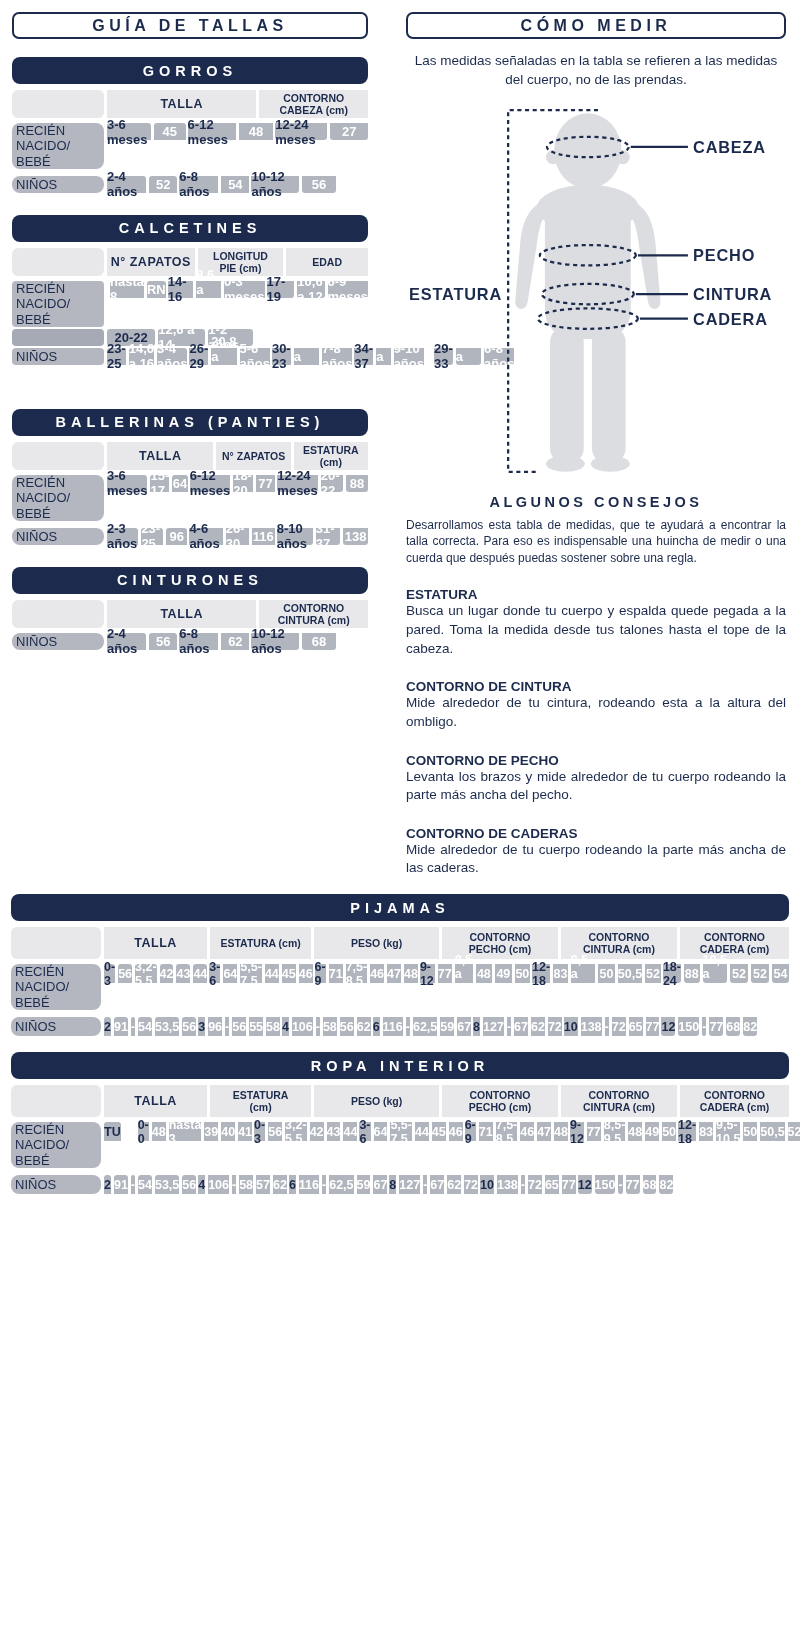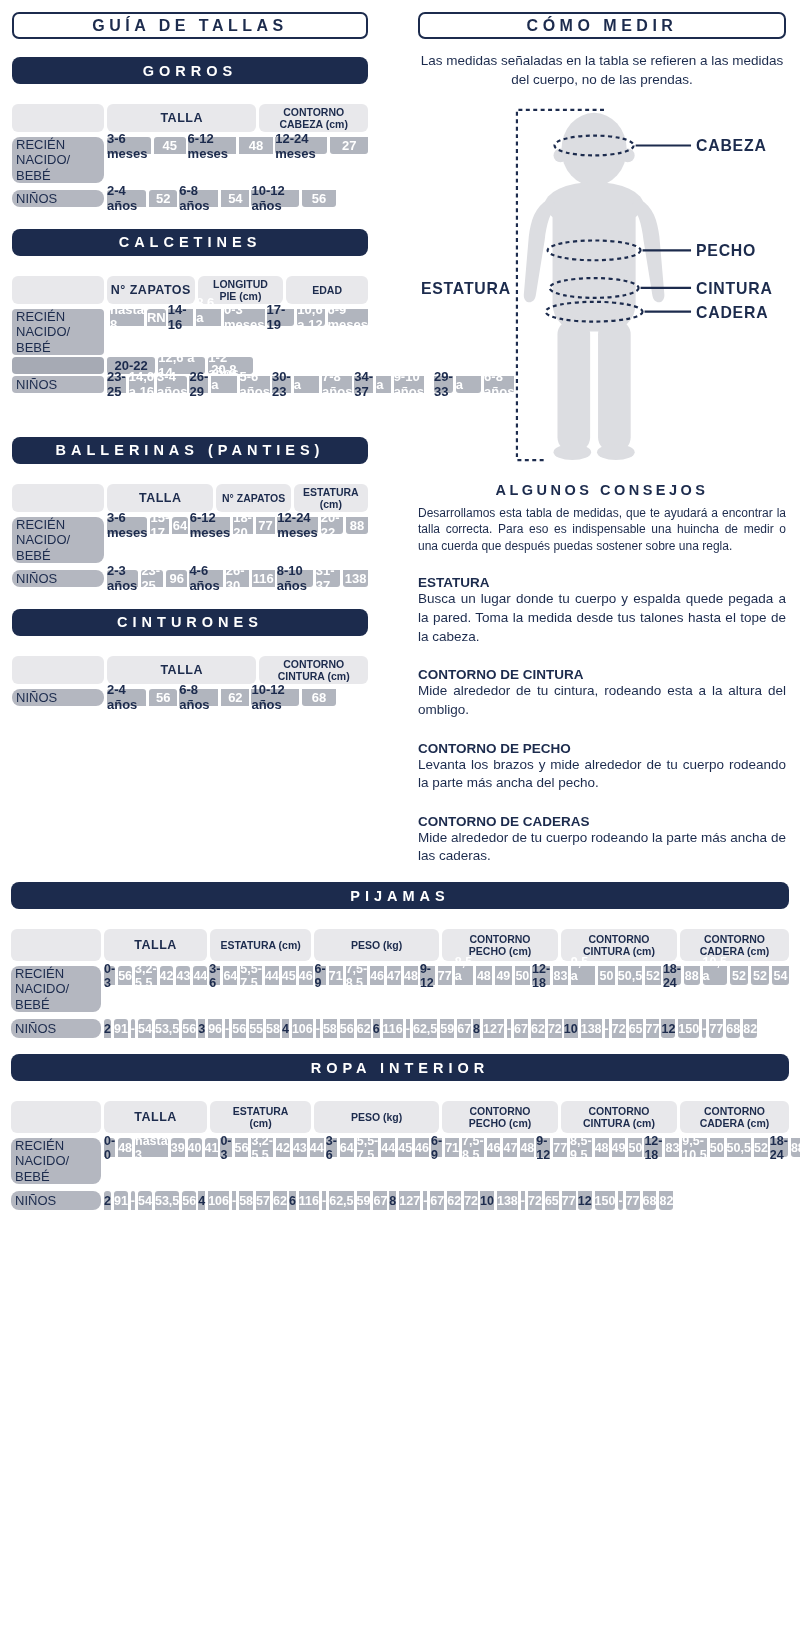--- a/index.html
+++ b/index.html
@@ -9,43 +9,43 @@
     --shade:#a6aab4;
     --head:#e8e8eb;
     --sil:#dcdde1;
   }
   *{box-sizing:border-box;margin:0;padding:0}
   body{
     width:800px;min-height:1649px;background:#fff;
     font-family:"Liberation Sans","DejaVu Sans",sans-serif;
     color:var(--navy);
   }
-  .top{display:flex;gap:50px;padding:12px 8px 0 12px}
+  .top{display:flex;gap:38px;padding:12px 8px 0 12px}
   .col-left{width:356px;flex:none}
   .col-right{flex:1;padding-right:6px}
 
   .title-box{
     height:27px;border:2px solid var(--navy);border-radius:7px;background:#fff;
     display:flex;align-items:center;justify-content:center;
     font-weight:bold;font-size:16px;letter-spacing:4.5px;color:var(--navy);
   }
 
   
   .tbl{margin-top:22px}
   .tbl-gorros{margin-top:18px}
   .tbl-ballerinas{margin-top:44px}
   .tbl-bar{
     height:27px;background:var(--navy);border-radius:8px;color:#fff;
     display:flex;align-items:center;justify-content:center;
-    font-weight:bold;font-size:14.5px;letter-spacing:5px;margin-bottom:20px;
+    font-weight:bold;font-size:14.5px;letter-spacing:5px;margin-bottom:6px;
   }
   .tbl-head{display:flex;gap:3px;margin-bottom:5px}
   .corner{width:92px;flex:none;background:var(--head);border-radius:6px}
   .hcell{
-    background:var(--head);border-radius:6px;color:var(--navy);
+    background:var(--head);border-radius:0;color:var(--navy);
     display:flex;align-items:center;justify-content:center;text-align:center;
     font-weight:bold;font-size:10.5px;line-height:1.15;white-space:pre-line;
     height:28px;flex:1 1 0;padding:0 2px;
   }
   .hcell.c0{font-size:12.5px;letter-spacing:.5px}
   .tbl-body{display:flex;flex-direction:column;gap:7px}
   .group{display:flex;gap:3px}
   .glabel{
     width:92px;flex:none;background:var(--label);border-radius:8px;
     display:flex;align-items:center;padding-left:4px;
@@ -539,20 +539,28 @@
         <div class="hcell c5">CONTORNO
 CADERA (cm)</div>
       </div>
       <div class="tbl-body">
         <div class="group">
           <div class="glabel">RECIÉN
 NACIDO/
 BEBÉ</div>
           <div class="grows">
             <div class="row">
+              <div class="cell c0">TU</div>
+              <div class="cell c1"></div>
+              <div class="cell c2"></div>
+              <div class="cell c3"></div>
+              <div class="cell c4"></div>
+              <div class="cell c5"></div>
+            </div>
+            <div class="row">
               <div class="cell c0">0-0</div>
               <div class="cell c1">48</div>
               <div class="cell c2">hasta 3</div>
               <div class="cell c3">39</div>
               <div class="cell c4">40</div>
               <div class="cell c5">41</div>
             </div>
             <div class="row">
               <div class="cell c0">0-3</div>
               <div class="cell c1">56</div>

